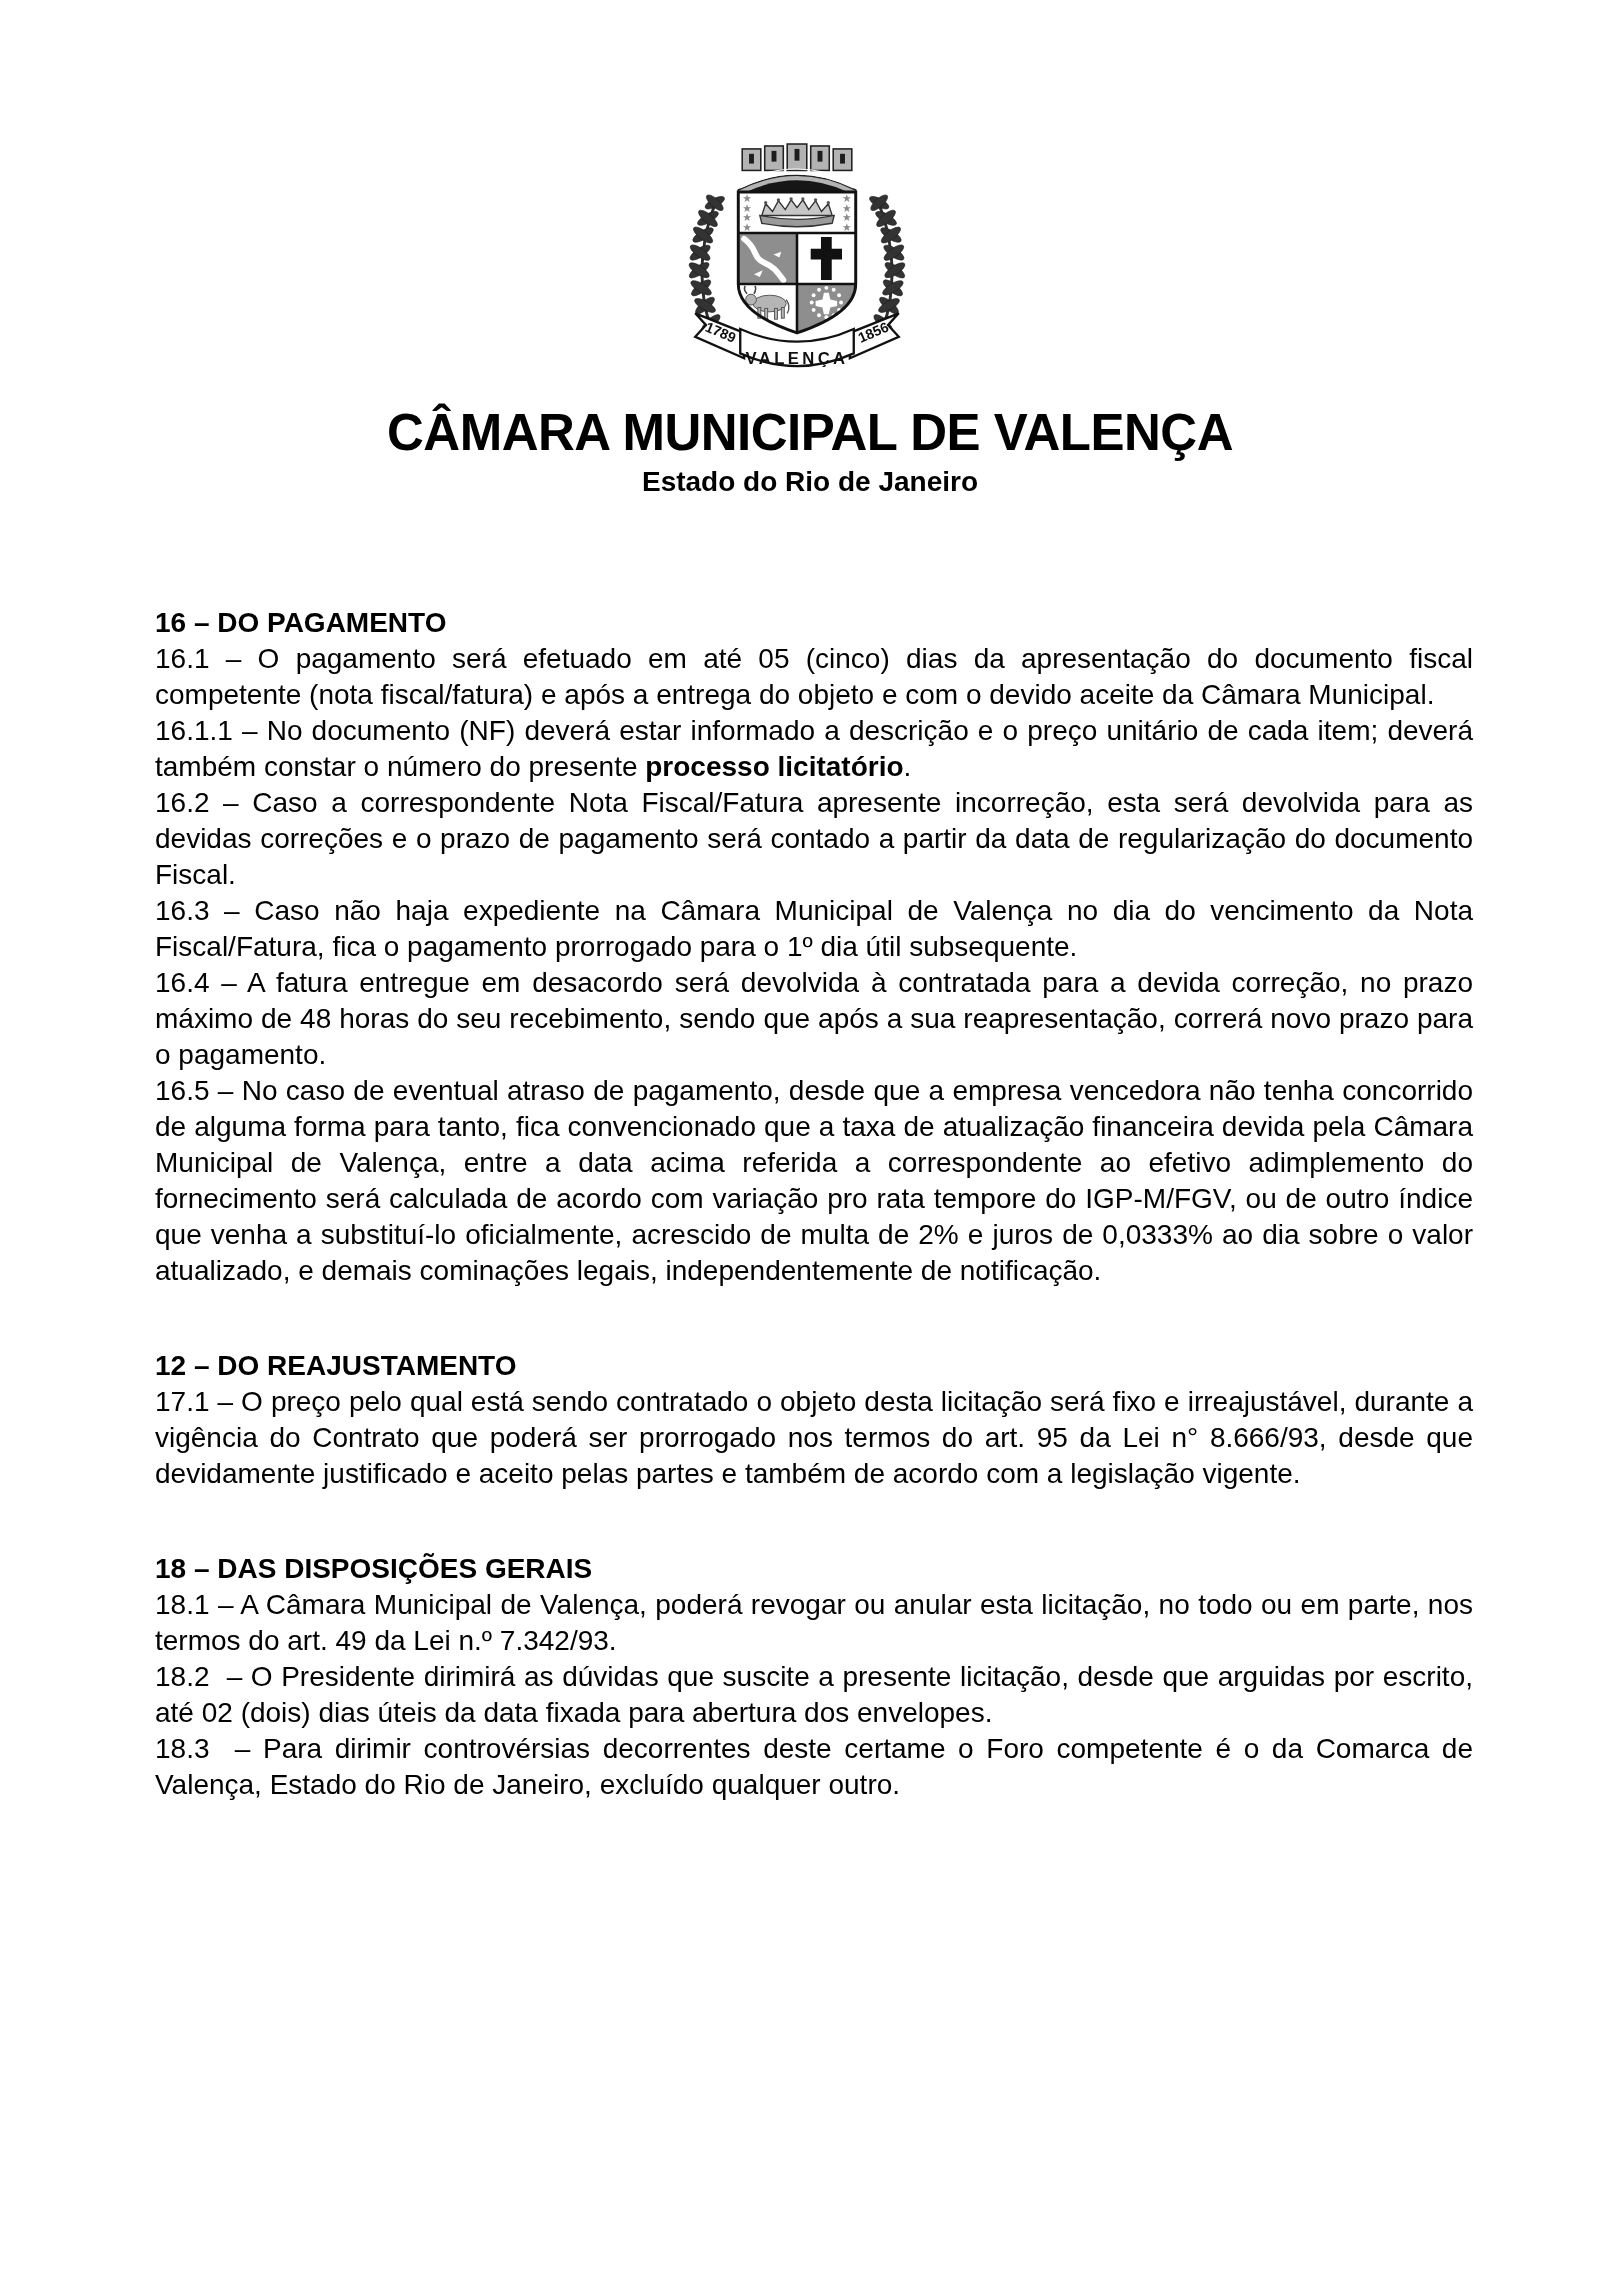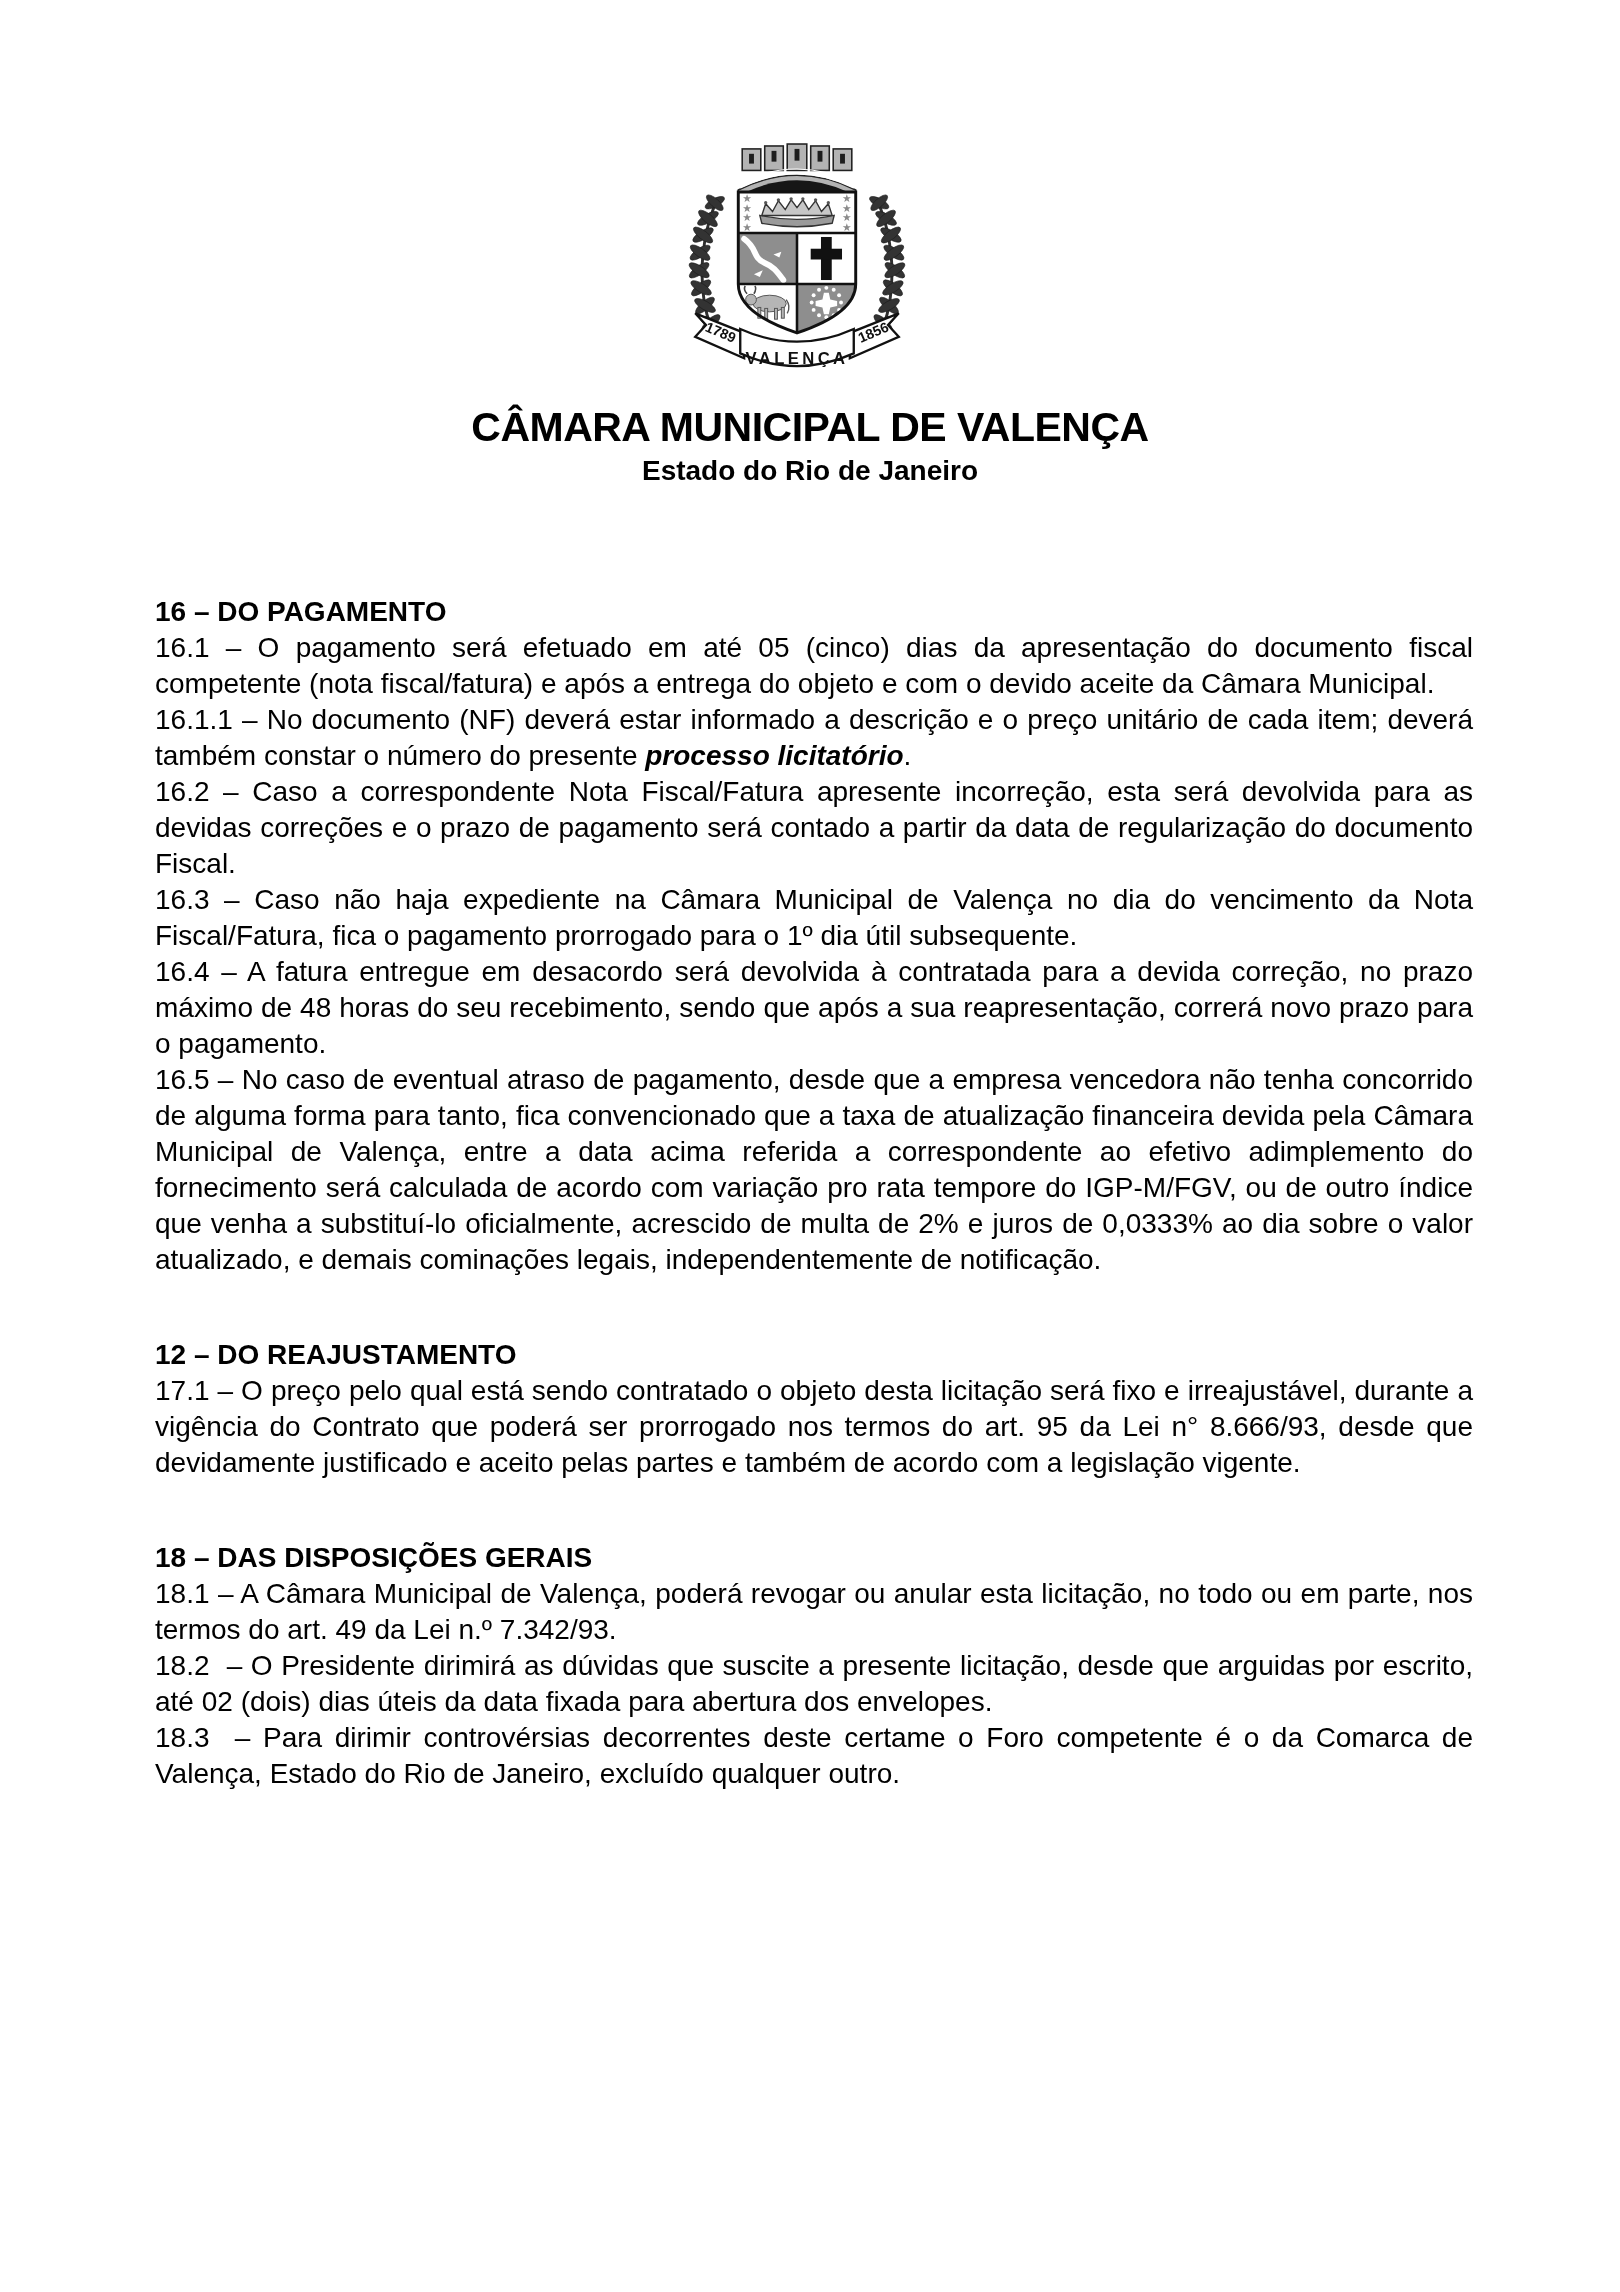--- a/index.html
+++ b/index.html
@@ -18,21 +18,21 @@
     text-align: center;
   }
   .emblem-wrap {
     position: relative;
     width: 274px;
     margin: 0 auto;
     left: -12.7px;
   }
   .org-title {
     margin: 21.6px 0 0 0;
-    font-size: 41px;
+    font-size: 51px;
     font-weight: bold;
     letter-spacing: -0.5px;
     line-height: 1.1;
   }
   .org-subtitle {
     margin: 5.9px 0 0 0;
     font-size: 28px;
     font-weight: bold;
     line-height: 1.1;
   }
@@ -45,21 +45,21 @@
   }
   .doc-section { margin: 0; }
   .doc-section + .doc-section { margin-top: 59px; }
   .section-heading {
     font-size: 28px;
     font-weight: bold;
     margin: 0;
     text-align: left;
   }
   .doc-body p { margin: 0; }
-  .inline-bold { font-weight: bold; font-style: italic; }
+  .inline-bold { font-weight: bold; }
 </style>
 </head>
 <body>
 
 <div class="page">
 
   <header class="doc-header">
 
     <div class="emblem-wrap">
       <svg width="274" height="240" viewBox="0 0 280 245" aria-hidden="true">

